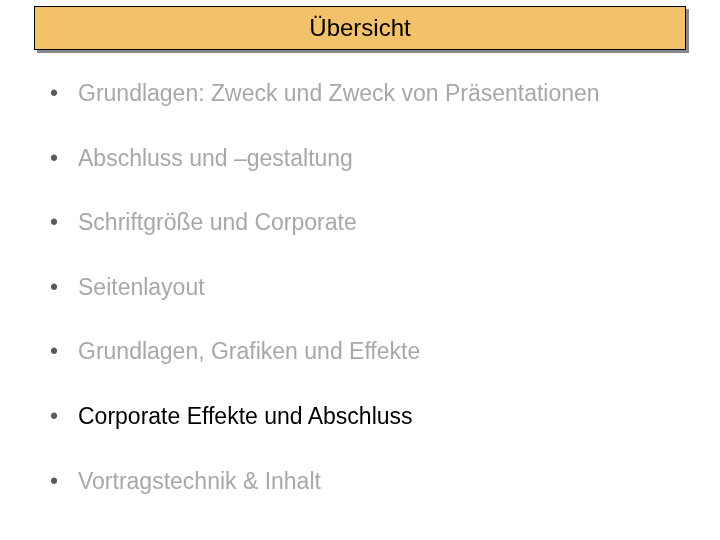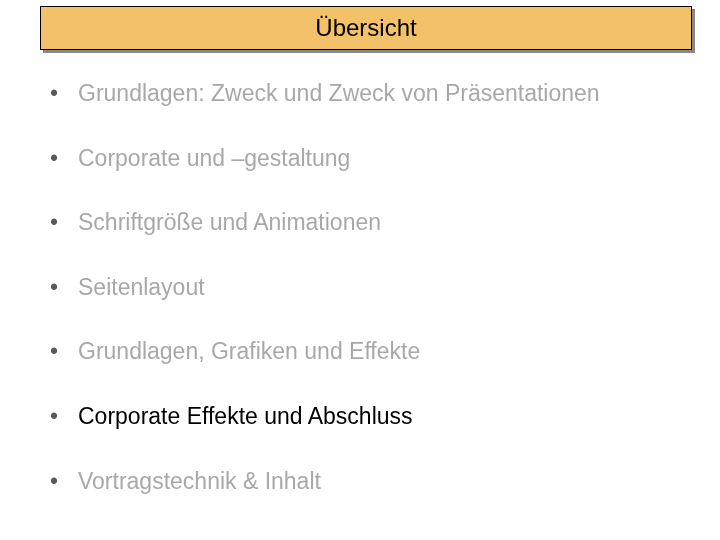--- a/index.html
+++ b/index.html
@@ -12,21 +12,21 @@
     overflow: hidden;
   }
   .slide {
     width: 720px;
     height: 540px;
     position: relative;
     box-sizing: border-box;
   }
   .title-wrap {
     position: absolute;
-    left: 40px;
+    left: 34px;
     top: 6px;
     width: 652px;
     height: 44px;
   }
   .title-shadow {
     position: absolute;
     left: 3px;
     top: 3px;
     width: 100%;
     height: 100%;
@@ -93,26 +93,26 @@
 
   <div class="bullets">
 
     <div class="bullet-row dim">
       <span class="bullet-dot">•</span>
       <span class="bullet-text">Grundlagen: Zweck und Zweck von Präsentationen</span>
     </div>
 
     <div class="bullet-row dim">
       <span class="bullet-dot">•</span>
-      <span class="bullet-text">Corporate und –gestaltung</span>
+      <span class="bullet-text">Abschluss und –gestaltung</span>
     </div>
 
     <div class="bullet-row dim">
       <span class="bullet-dot">•</span>
-      <span class="bullet-text">Schriftgröße und Animationen</span>
+      <span class="bullet-text">Schriftgröße und Corporate</span>
     </div>
 
     <div class="bullet-row dim">
       <span class="bullet-dot">•</span>
       <span class="bullet-text">Seitenlayout</span>
     </div>
 
     <div class="bullet-row dim">
       <span class="bullet-dot">•</span>
       <span class="bullet-text">Grundlagen, Grafiken und Effekte</span>

